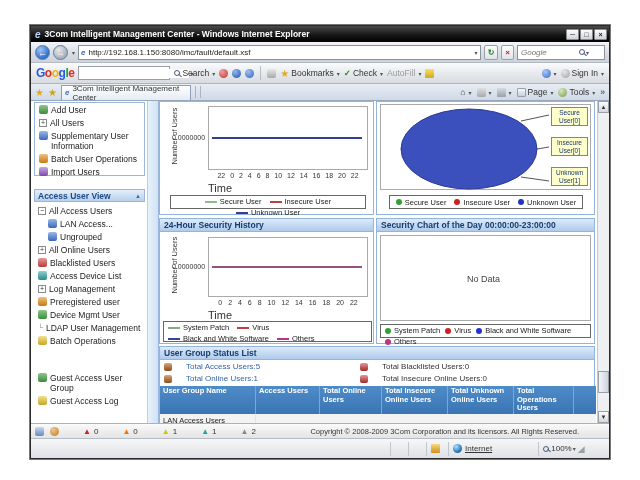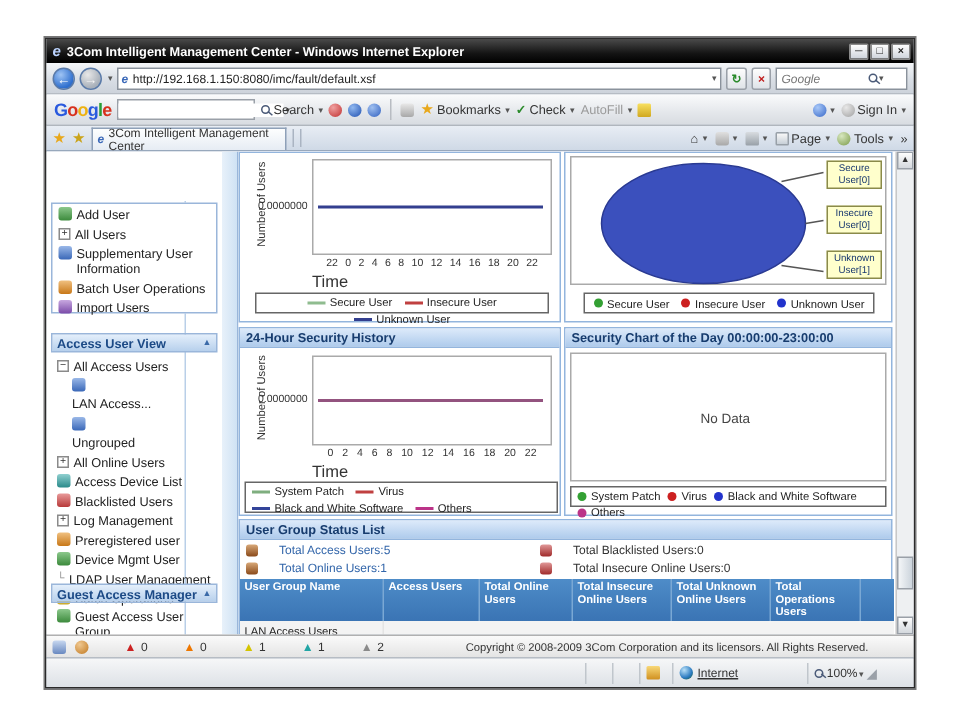--- a/index.html
+++ b/index.html
@@ -58,30 +58,30 @@
   .star2 { color:#caa41c; font-size:10px; position:relative; }
   #tab { width:130px; height:15px; background:linear-gradient(#fdfefe,#e6ecf4); border:1px solid #8ea0b8;
     border-bottom:0; display:flex; align-items:center; gap:3px; padding:0 3px; font-size:8px; }
   .vsep { width:1px; height:12px; background:#aab4c2; }
   #tabright { margin-left:auto; display:flex; align-items:center; gap:5px; font-size:8.5px; }
 
   
   #content { left:0; top:75px; width:578px; height:322px; background:#fff; overflow:hidden; }
 
   
-  #sidebar { left:1px; top:0; width:92px; height:322px; background:#fff; border-right:1px solid #b9cfe8; font-size:8.5px; color:#222;margin-top:33px; }
+  #sidebar { left:1px; top:0; width:116px; height:322px; background:#fff; border-right:1px solid #b9cfe8; font-size:8.5px; color:#222; }
   .sbox { position:absolute; left:2px; width:111px; background:#fff; border:1px solid #9ab6da; }
   .sitem { display:flex; align-items:flex-start; gap:3px; padding:1.5px 2px 1.5px 4px; line-height:10px; cursor:default; }
   .sicon { flex:0 0 9px; width:9px; height:9px; border-radius:2px; margin-top:0.5px; }
   .tg { flex:0 0 8px; width:8px; height:8px; border:1px solid #8a8a8a; background:#fff; font-size:7px; line-height:6px;
         text-align:center; color:#333; margin-top:1px; }
   .shead { height:13px; background:linear-gradient(#e4effb,#b7d0ec); border:1px solid #9ab6da;
     color:#1c4a86; font-weight:bold; font-size:8.5px; display:flex; align-items:center; padding:0 3px; }
   .shead .coll { margin-left:auto; font-size:6px; color:#3a6aa8; }
-  .indent1 { padding-left:14px;flex-direction:column; }
+  .indent1 { padding-left:14px; }
   .ic-g  { background:linear-gradient(#8cc88c,#3c8a3c); }
   .ic-b  { background:linear-gradient(#9ab8e8,#3a68b8); }
   .ic-r  { background:linear-gradient(#e89a9a,#b83a3a); }
   .ic-o  { background:linear-gradient(#f0c080,#c87818); }
   .ic-t  { background:linear-gradient(#90d0d0,#2a8a8a); }
   .ic-p  { background:linear-gradient(#c8a8e0,#7a4aa8); }
   .ic-y  { background:linear-gradient(#f0e090,#c8a828); }
 
   
   #splitter { left:117px; top:0; width:11px; height:322px; background:linear-gradient(90deg,#e8f1fa,#cfe2f4); border-right:1px solid #9ab6da; }
@@ -292,28 +292,28 @@
           </div>
         <div class="sitem indent1">
             <span class="sicon ic-b"></span>
             <span>Ungrouped</span>
           </div>
         <div class="sitem">
             <span class="tg">+</span>
             <span>All Online Users</span>
           </div>
         <div class="sitem">
+            <span class="sicon ic-r"></span>
+            <span>Blacklisted Users</span>
+          </div>
+        <div class="sitem">
             <span class="sicon ic-t"></span>
             <span>Access Device List</span>
           </div>
         <div class="sitem">
-            <span class="sicon ic-r"></span>
-            <span>Blacklisted Users</span>
-          </div>
-        <div class="sitem">
             <span class="tg">+</span>
             <span>Log Management</span>
           </div>
         <div class="sitem">
             <span class="sicon ic-o"></span>
             <span>Preregistered user</span>
           </div>
         <div class="sitem">
             <span class="sicon ic-g"></span>
             <span>Device Mgmt User</span>
@@ -321,24 +321,20 @@
         <div class="sitem">
             <span style="color:#888;font-size:7px;">└</span>
             <span>LDAP User Management</span>
           </div>
         <div class="sitem">
             <span class="sicon ic-y"></span>
             <span>Batch Operations</span>
           </div>
       </div>
 
-      <div class="shead" style="position:absolute; top:255px; left:2px; width:111px;">
-        <span>Guest Access Manager</span>
-        <span class="coll">▲</span>
-      </div>
       <div class="abs" style="top:270px; left:2px; width:111px;">
         <div class="sitem">
             <span class="sicon ic-g"></span>
             <span>Guest Access User Group</span>
           </div>
         <div class="sitem">
             <span class="sicon ic-y"></span>
             <span>Guest Access Log</span>
           </div>
       </div>

